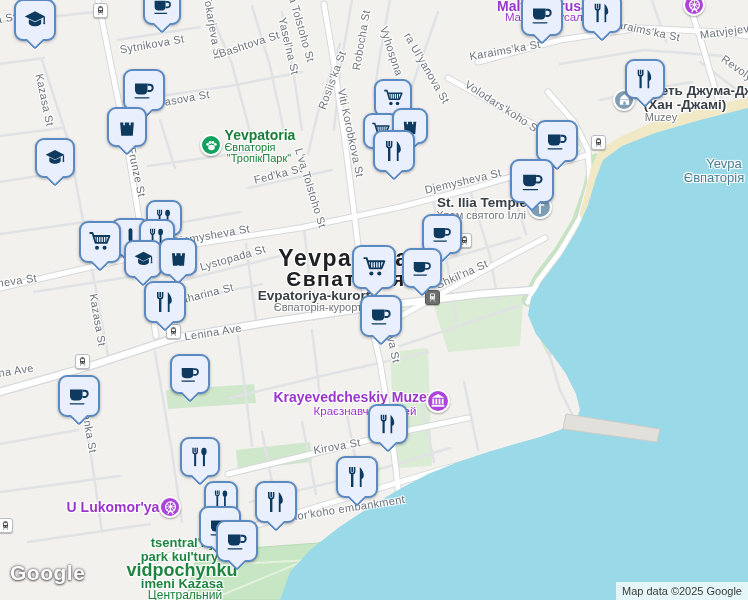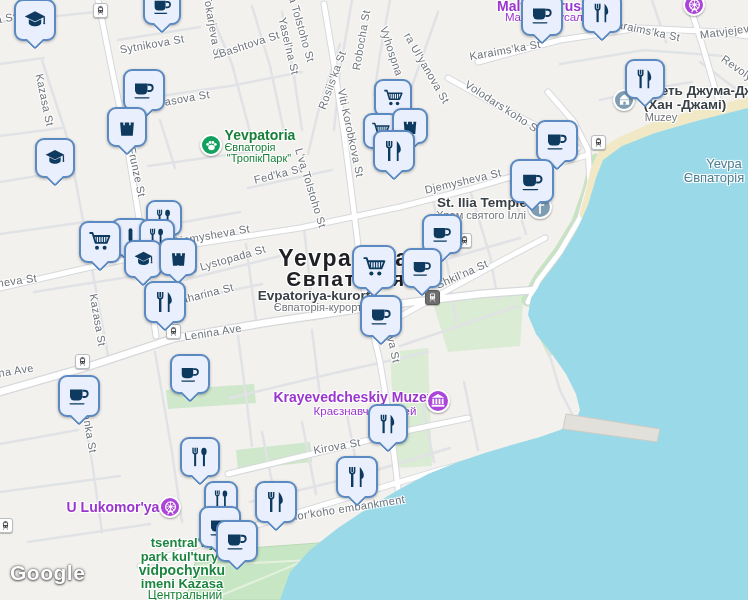--- a/index.html
+++ b/index.html
@@ -288,21 +288,21 @@
         </svg>
       </div>
       <div class="poi-line halo purple-title" style="left: 113px; top: 507px; font-size: 14px;">U Lukomor'ya</div>
       <div class="pcircle" style="left: 159px; top: 496px; width: 22px; height: 22px; background: rgb(171, 68, 216);">
         <svg width="17" height="17">
           <use href="#i-ferris"></use>
         </svg>
       </div>
       <div class="poi-line halo green-title2" style="left: 187px; top: 542px; font-size: 13px;">tsentral'nyy</div>
       <div class="poi-line halo green-title2" style="left: 183px; top: 556px; font-size: 13px;">park kul'tury i</div>
-      <div class="poi-line halo green-title2" style="left: 182px; top: 570px; font-size: 14px;">vidpochynku</div>
+      <div class="poi-line halo green-title2" style="left: 182px; top: 570px; font-size: 18px;">vidpochynku</div>
       <div class="poi-line halo green-title2" style="left: 182px; top: 583px; font-size: 13px;">imeni Kazasa</div>
       <div class="poi-line halo green-sub" style="left: 185px; top: 595px; font-size: 12px;">Центральний</div>
       <div class="poi-line halo purple-title" style="left: 553px; top: 6px; font-size: 14px;">Malyy Iyerusalim</div>
       <div class="poi-line halo purple-sub" style="left: 551px; top: 17px; font-size: 11.5px;">Малий Єрусалим</div>
       <div class="pcircle" style="left: 683px; top: -6px; width: 22px; height: 22px; background: rgb(171, 68, 216);">
         <svg width="17" height="17">
           <use href="#i-ferris"></use>
         </svg>
       </div>
       <div class="poi-line halo dark-title" style="left: 705px; top: 90px; font-size: 13.5px;">Мечеть Джума-Джамі</div>
@@ -520,13 +520,14 @@
         </svg>
       </div>
       <div class="marker" style="left: 255px; top: 481px; width: 42px; height: 42px; z-index: 39;">
         <svg width="24" height="24">
           <use href="#i-restaurant"></use>
         </svg>
       </div>
     </div>
 
   <div id="google-logo">Google</div>
+  <div id="attribution">Map data ©2025 Google</div>
 </div>
 
 </body></html>

